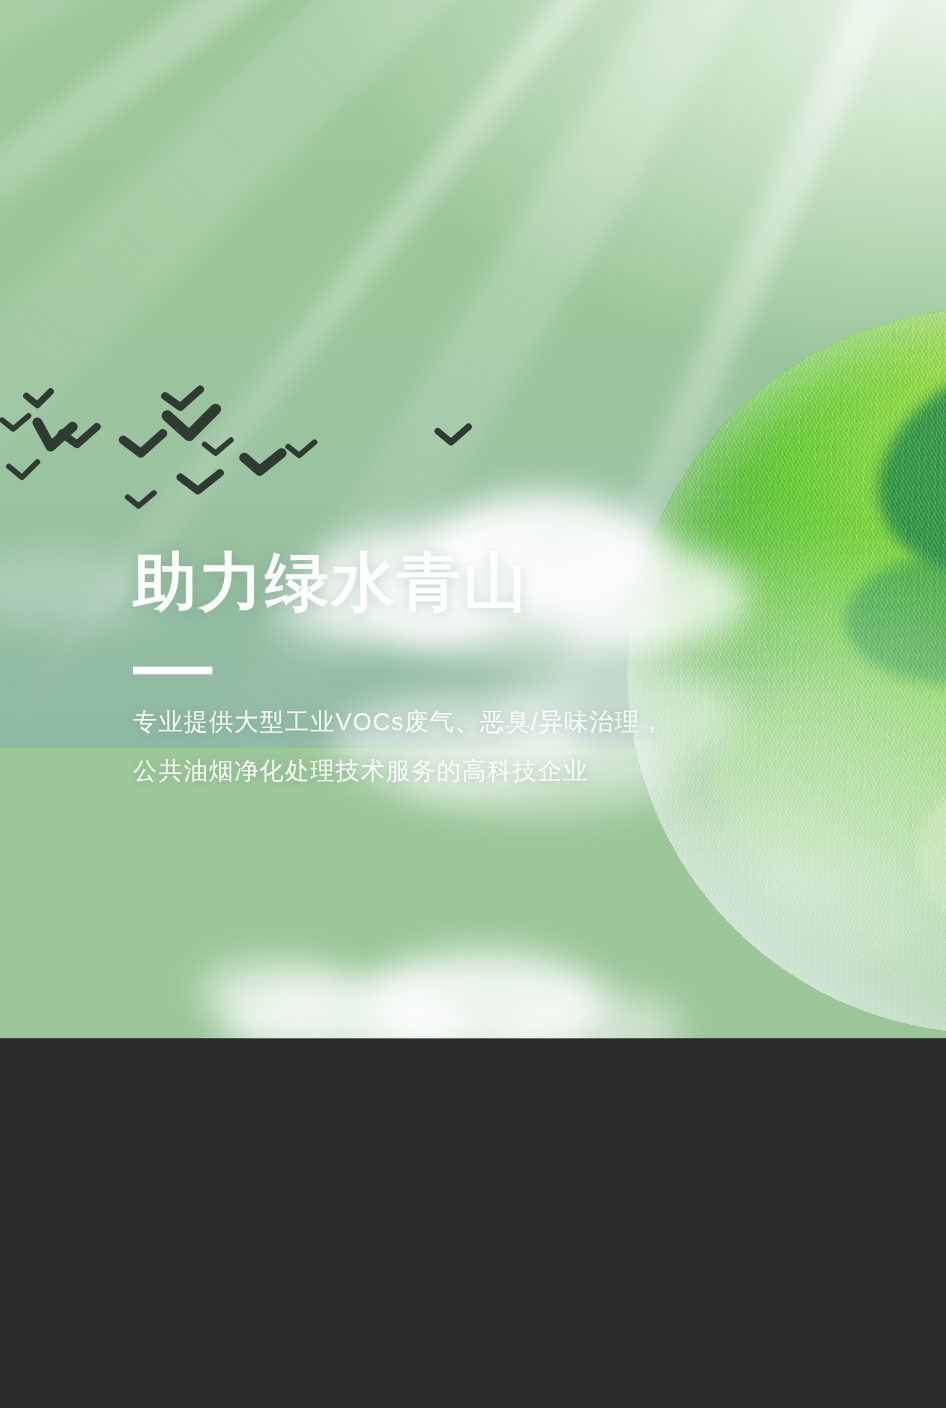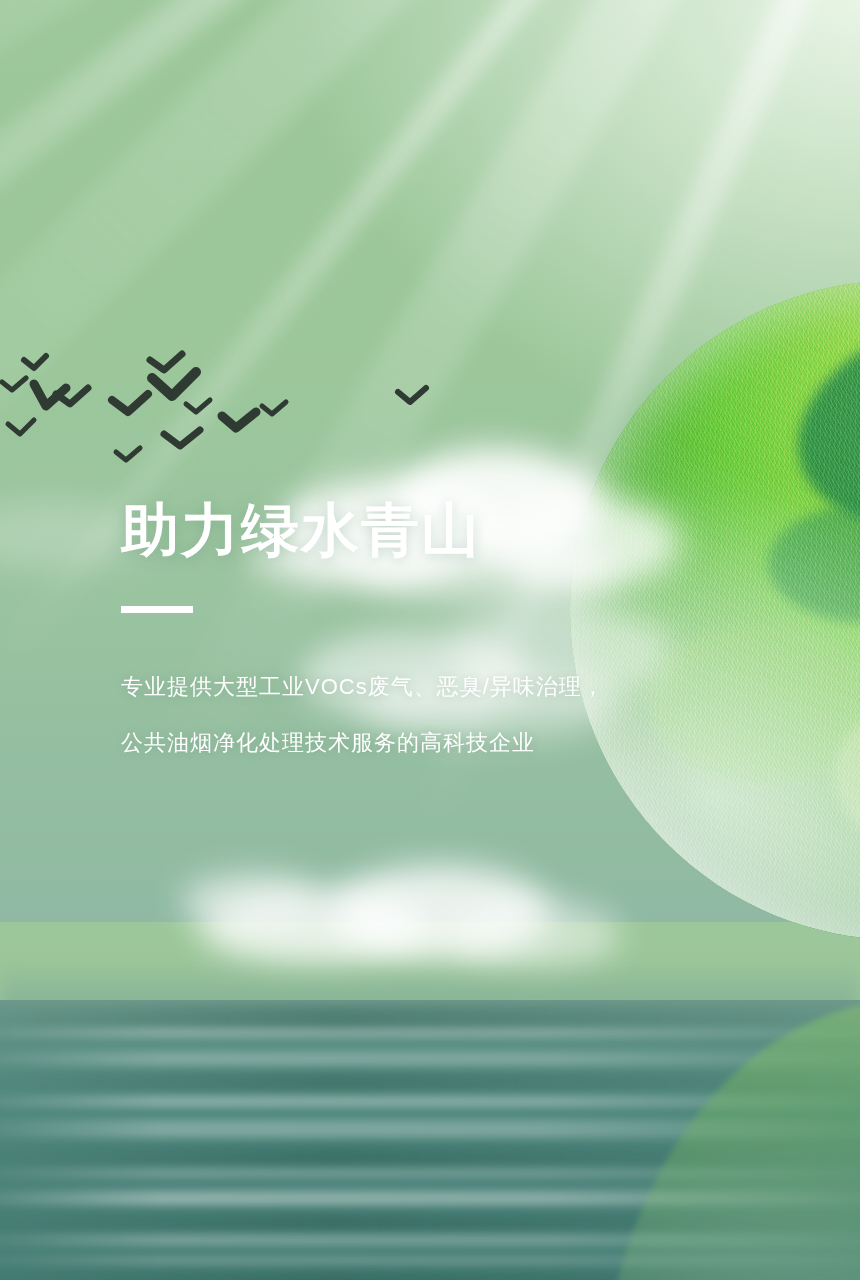--- a/index.html
+++ b/index.html
@@ -1,20 +1,20 @@
 <!DOCTYPE html>
 <html><head>
 <meta charset="utf-8">
 <style>
   html,body{margin:0;padding:0;background:#2b2b2b;}
   *{box-sizing:border-box;}
 
   #stage{
     position:relative;
-    width:860px;height:1280px;
+    width:860px;height:944px;
     overflow:hidden;
     font-family:"Liberation Sans","DejaVu Sans",sans-serif;
     background:#9cc79a;
     padding-left:36px;
   }
 
   
   .sky{
     position:absolute;inset:0 0 28% 0;
     background:
@@ -152,21 +152,21 @@
     letter-spacing:2px;
     white-space:nowrap;
     text-shadow:0 2px 14px rgba(90,140,110,.35);
   }
   .divider{
     margin-top:34px;
     width:72px;height:7px;
     background:#ffffff;
   }
   .subtitle{
-    margin-top:54px;
+    margin-top:24px;
     color:#ffffff;
     font-size:22px;
     line-height:40px;
     letter-spacing:1px;
     white-space:nowrap;
     text-shadow:0 1px 8px rgba(80,130,100,.30);
   }
 </style>
 </head>
 <body>
@@ -262,16 +262,16 @@
     <div class="dark" style="top:272px; height:24px;"></div>
     <div class="band" style="top:196px; height:6px;  opacity:.30;"></div>
   </div>
 
   <div class="globe-ref"></div>
 
   <div class="copy">
     <div class="headline">助力绿水青山</div>
     <div class="divider"></div>
     <div class="subtitle">专业提供大型工业VOCs废气、恶臭/异味治理，</div>
-    <div class="subtitle" style="margin-top:16px;">公共油烟净化处理技术服务的高科技企业</div>
+    <div class="subtitle" style="margin-top:4px;">公共油烟净化处理技术服务的高科技企业</div>
   </div>
 
 </div>
 
 </body></html>

